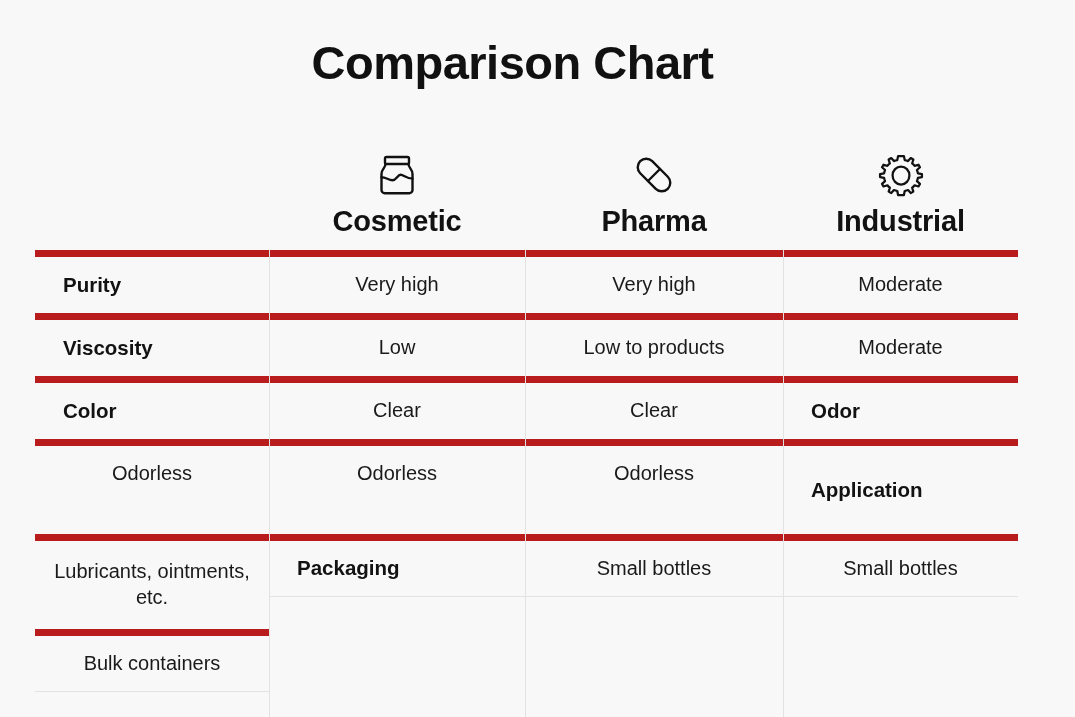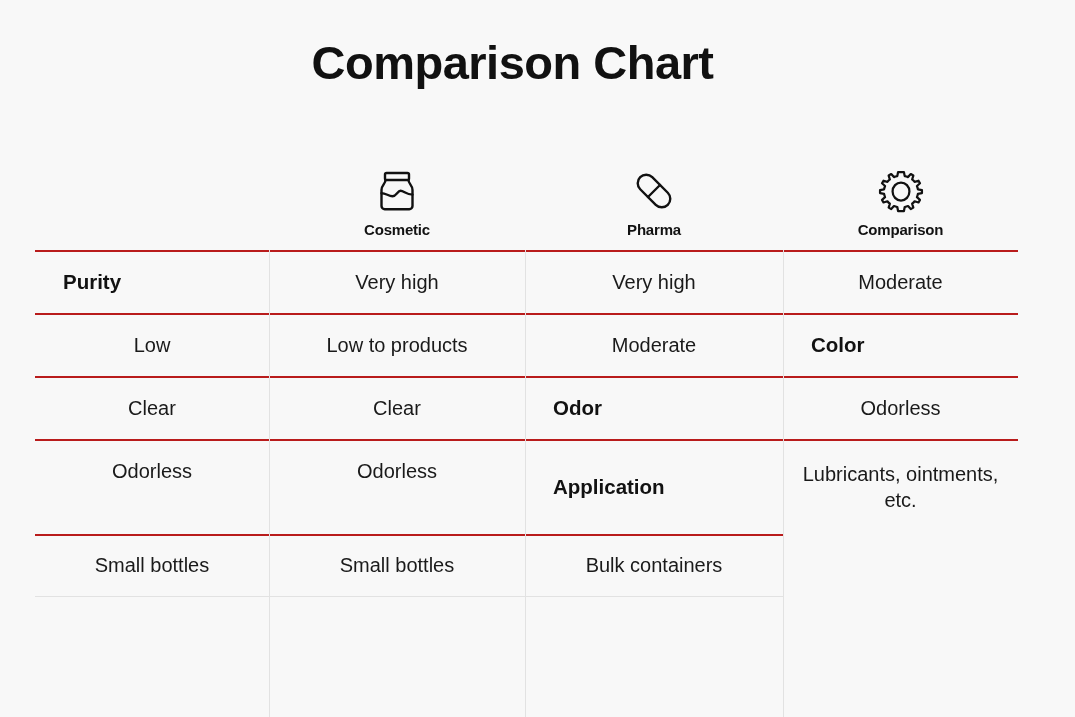--- a/index.html
+++ b/index.html
@@ -70,31 +70,31 @@
     display: flex;
     align-items: flex-end;
     justify-content: center;
     margin-bottom: 8px;
   }
   .head-icon svg {
     display: block;
   }
 
   .head-label {
-    font-size: 15px;
+    font-size: 29px;
     font-weight: 700;
     color: #121212;
     letter-spacing: -0.2px;
     line-height: 1.1;
   }
 
   
   .cell {
     box-sizing: border-box;
-    border-top: 2px solid #b91c1c;
+    border-top: 7px solid #b91c1c;
     display: flex;
     align-items: center;
     justify-content: center;
     text-align: center;
     font-size: 20px;
     font-weight: 400;
     color: #1a1a1a;
     line-height: 1.28;
     padding: 4px 14px;
   }
@@ -167,36 +167,39 @@
         <span class="head-label">Pharma</span>
       </div>
 
       <div class="head-cell">
         <span class="head-icon">
           <svg width="48" height="45" viewBox="0 0 48 46" fill="none" stroke="#111111" stroke-width="2.3" stroke-linecap="round" stroke-linejoin="round">
             <path d="M24 3.2 l3.0 0 0.8 4.1 a16 16 0 0 1 3.4 1.0 l2.8-3.1 2.6 1.5 -1.2 4.0 a16 16 0 0 1 2.5 2.5 l4.0-1.2 1.5 2.6 -3.1 2.8 a16 16 0 0 1 1.0 3.4 l4.1 0.8 0 3.0 -4.1 0.8 a16 16 0 0 1 -1.0 3.4 l3.1 2.8 -1.5 2.6 -4.0-1.2 a16 16 0 0 1 -2.5 2.5 l1.2 4.0 -2.6 1.5 -2.8-3.1 a16 16 0 0 1 -3.4 1.0 l-0.8 4.1 -3.0 0 -3.0 0 -0.8-4.1 a16 16 0 0 1 -3.4-1.0 l-2.8 3.1 -2.6-1.5 1.2-4.0 a16 16 0 0 1 -2.5-2.5 l-4.0 1.2 -1.5-2.6 3.1-2.8 a16 16 0 0 1 -1.0-3.4 l-4.1-0.8 0-3.0 4.1-0.8 a16 16 0 0 1 1.0-3.4 l-3.1-2.8 1.5-2.6 4.0 1.2 a16 16 0 0 1 2.5-2.5 l-1.2-4.0 2.6-1.5 2.8 3.1 a16 16 0 0 1 3.4-1.0 l0.8-4.1 z"></path>
             <ellipse cx="24" cy="23" rx="8.6" ry="9.2"></ellipse>
           </svg>
         </span>
-        <span class="head-label">Comparison</span>
+        <span class="head-label">Industrial</span>
       </div>
 
       <div class="cell label r-std">
         <span>Purity</span>
       </div>
       <div class="cell r-std">
         <span>Very high</span>
       </div>
       <div class="cell r-std">
         <span>Very high</span>
       </div>
       <div class="cell r-std">
         <span>Moderate</span>
       </div>
 
+      <div class="cell label r-std">
+        <span>Viscosity</span>
+      </div>
       <div class="cell r-std">
         <span>Low</span>
       </div>
       <div class="cell r-std">
         <span>Low to products</span>
       </div>
       <div class="cell r-std">
         <span>Moderate</span>
       </div>
 
@@ -223,20 +226,23 @@
         <span>Odorless</span>
       </div>
 
       <div class="cell label r-tall">
         <span>Application</span>
       </div>
       <div class="cell r-tall">
         <span>Lubricants, ointments, etc.</span>
       </div>
 
+      <div class="cell label r-std last">
+        <span>Packaging</span>
+      </div>
       <div class="cell r-std last">
         <span>Small bottles</span>
       </div>
       <div class="cell r-std last">
         <span>Small bottles</span>
       </div>
       <div class="cell r-std last">
         <span>Bulk containers</span>
       </div>
 

